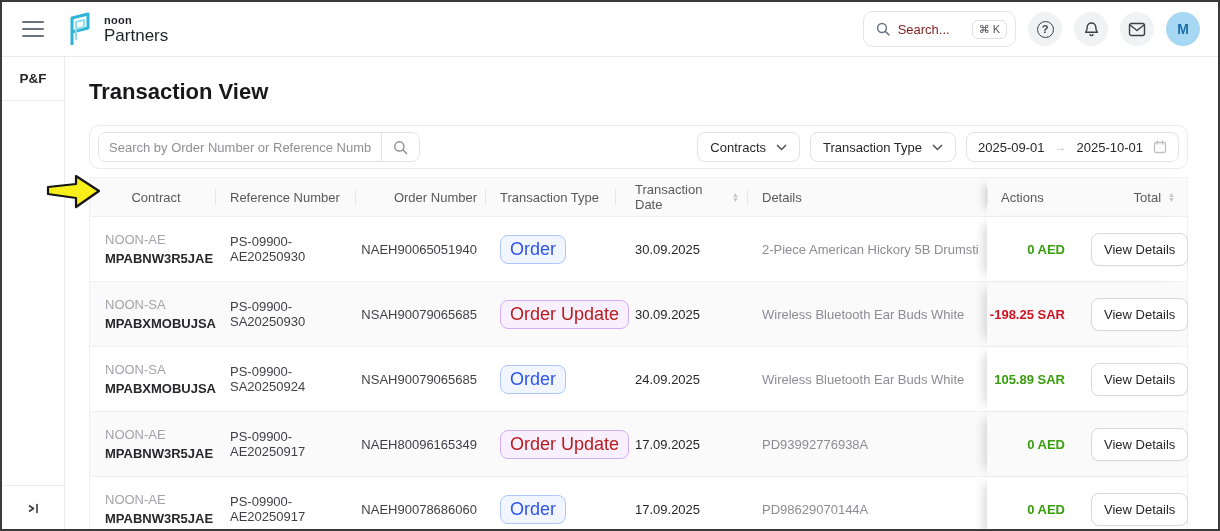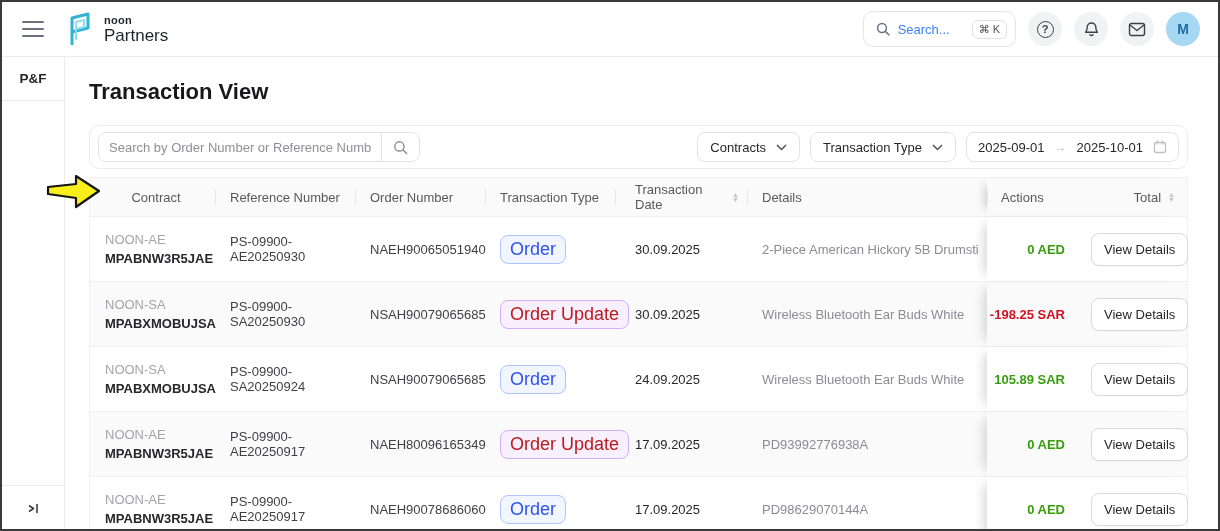--- a/index.html
+++ b/index.html
@@ -14,21 +14,21 @@
             border-bottom:1px solid #ececec; background:#fff; }
   .hamburger { width:22px; height:16px; display:flex; flex-direction:column; justify-content:space-between; cursor:pointer; margin-right:20px; }
   .hamburger span { display:block; height:2px; border-radius:2px; background:#6b7280; }
   .logo { display:flex; align-items:center; gap:8px; cursor:pointer; }
   .logo-text { display:flex; flex-direction:column; line-height:1; }
   .logo-noon { font-size:11px; font-weight:700; color:#1f2329; letter-spacing:.3px; }
   .logo-partners { font-size:17px; font-weight:500; color:#1f2329; margin-top:1px; }
   .topbar-right { margin-left:auto; display:flex; align-items:center; gap:12px; }
   .hsearch { display:flex; align-items:center; gap:8px; height:36px; min-width:150px;
              border:1px solid #e4e4e7; border-radius:10px; padding:0 8px 0 12px; background:#fff; cursor:text; }
-  .hsearch .ph { font-size:13px; color:#3b82f6; margin-right:14px; }
+  .hsearch .ph { font-size:13px; color:#7f1d1d; margin-right:14px; }
   .kbd { display:flex; align-items:center; gap:3px; border:1px solid #e0e0e3; border-radius:6px;
          padding:2px 6px; font-size:11px; color:#52525b; background:#fff; }
   .iconbtn { width:34px; height:34px; border-radius:50%; background:#f1f2f4; display:flex;
              align-items:center; justify-content:center; cursor:pointer; border:none; }
   .avatar { width:34px; height:34px; border-radius:50%; background:#a6d7f3; color:#1d6da6;
             font-size:14px; font-weight:700; display:flex; align-items:center; justify-content:center; cursor:pointer; }
   .qmark { width:17px; height:17px; border-radius:50%; border:1.6px solid #3f3f46; color:#3f3f46;
            font-size:11px; font-weight:700; display:flex; align-items:center; justify-content:center; }
   
   .bodywrap { display:flex; height:474px; }
@@ -66,21 +66,21 @@
   .trow, .thead { display:flex; }
   .thead { height:38px; background:#fafafa; }
   .tmain { flex:1; display:flex; min-width:0; }
   .tfixed { width:200px; flex:none; display:flex; position:relative;
             box-shadow:-10px 0 10px -7px rgba(0,0,0,0.16); }
   .thead .cell { font-size:13px; font-weight:500; color:#595959; position:relative; }
   .cell { display:flex; align-items:center; padding:0 8px 0 15px; font-size:13px; min-width:0; }
   .c-contract { width:125px; flex-direction:column; align-items:flex-start; justify-content:center; gap:4px; }
   .thead .c-contract { flex-direction:row; align-items:center; }
   .c-ref { width:140px; }
-  .c-order { width:130px; }
+  .c-order { width:130px;justify-content:flex-end; }
   .c-type { width:130px; }
   .c-date { width:132px;padding-left:20px; }
   .c-details { flex:1; overflow:hidden; white-space:nowrap; }
   .c-total { width:90px; justify-content:flex-end; padding-right:12px; }
   .c-actions { width:110px; padding-left:14px; }
   .thead .hdiv::before { content:""; position:absolute; left:0; top:11px; width:1px; height:16px; background:#e7e7e7; }
   .sort { display:flex; flex-direction:column; margin-left:7px; color:#c3c3c8; }
   .sort span { font-size:7px; line-height:5px; }
   .trow { min-height:65px; border-top:1px solid #f0f0f0; background:#fff; }
   .trow:nth-child(even) { background:#fafafa; }

